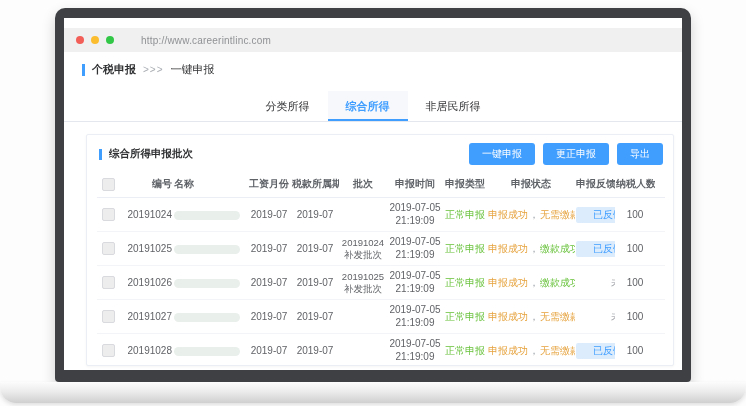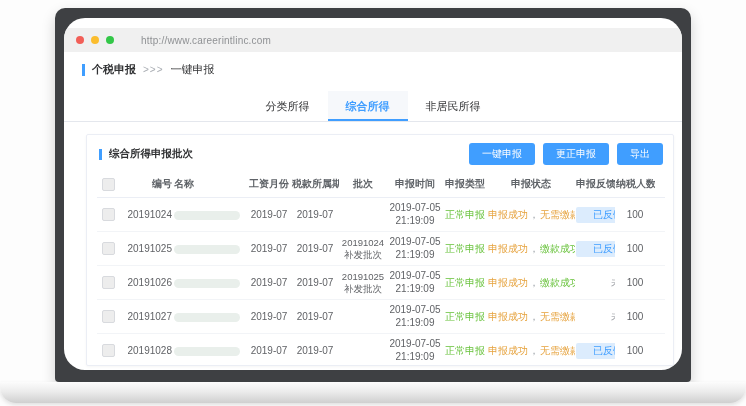--- a/index.html
+++ b/index.html
@@ -5,21 +5,21 @@
   html,body{margin:0;padding:0;background:#ffffff;}
   body{font-family:"Liberation Sans","DejaVu Sans",sans-serif;-webkit-font-smoothing:antialiased;}
   .stage{position:relative;width:746px;height:406px;overflow:hidden;background:#fdfdfd;}
 
   
   .bezel{position:absolute;left:55px;top:8px;width:636px;height:374px;background:#3e4043;
          border-radius:10px 10px 4px 4px;box-shadow:0 6px 14px rgba(0,0,0,.18);}
   .base{position:absolute;left:0;top:382px;width:746px;height:21px;
         background:linear-gradient(180deg,#fcfcfc 0%,#ececec 45%,#cfcfcf 100%);
         border-radius:0 0 16px 16px;box-shadow:0 2px 4px rgba(0,0,0,.12);}
-  .screen{position:absolute;left:64px;top:18px;width:618px;height:352px;background:#ffffff;overflow:hidden;border-radius:21px;}
+  .screen{position:absolute;left:64px;top:18px;width:618px;height:352px;background:#ffffff;overflow:hidden;}
 
   
   .urlbar{margin-top:10px;height:24px;background:#f0f0f0;display:flex;align-items:center;padding:0 12px;}
   .dot{width:8px;height:8px;border-radius:50%;margin-right:7px;}
   .dot.red{background:#f25f58;} .dot.yellow{background:#fbbd2e;} .dot.green{background:#33c748;}
   .url-text{margin-left:20px;font-size:10px;color:#8f9194;letter-spacing:.2px;}
 
   
   .breadcrumb{display:flex;align-items:center;margin:10px 0 0 18px;font-size:11px;color:#303133;}
   .blue-bar{display:inline-block;width:3px;height:12px;background:#409eff;margin-right:7px;}

